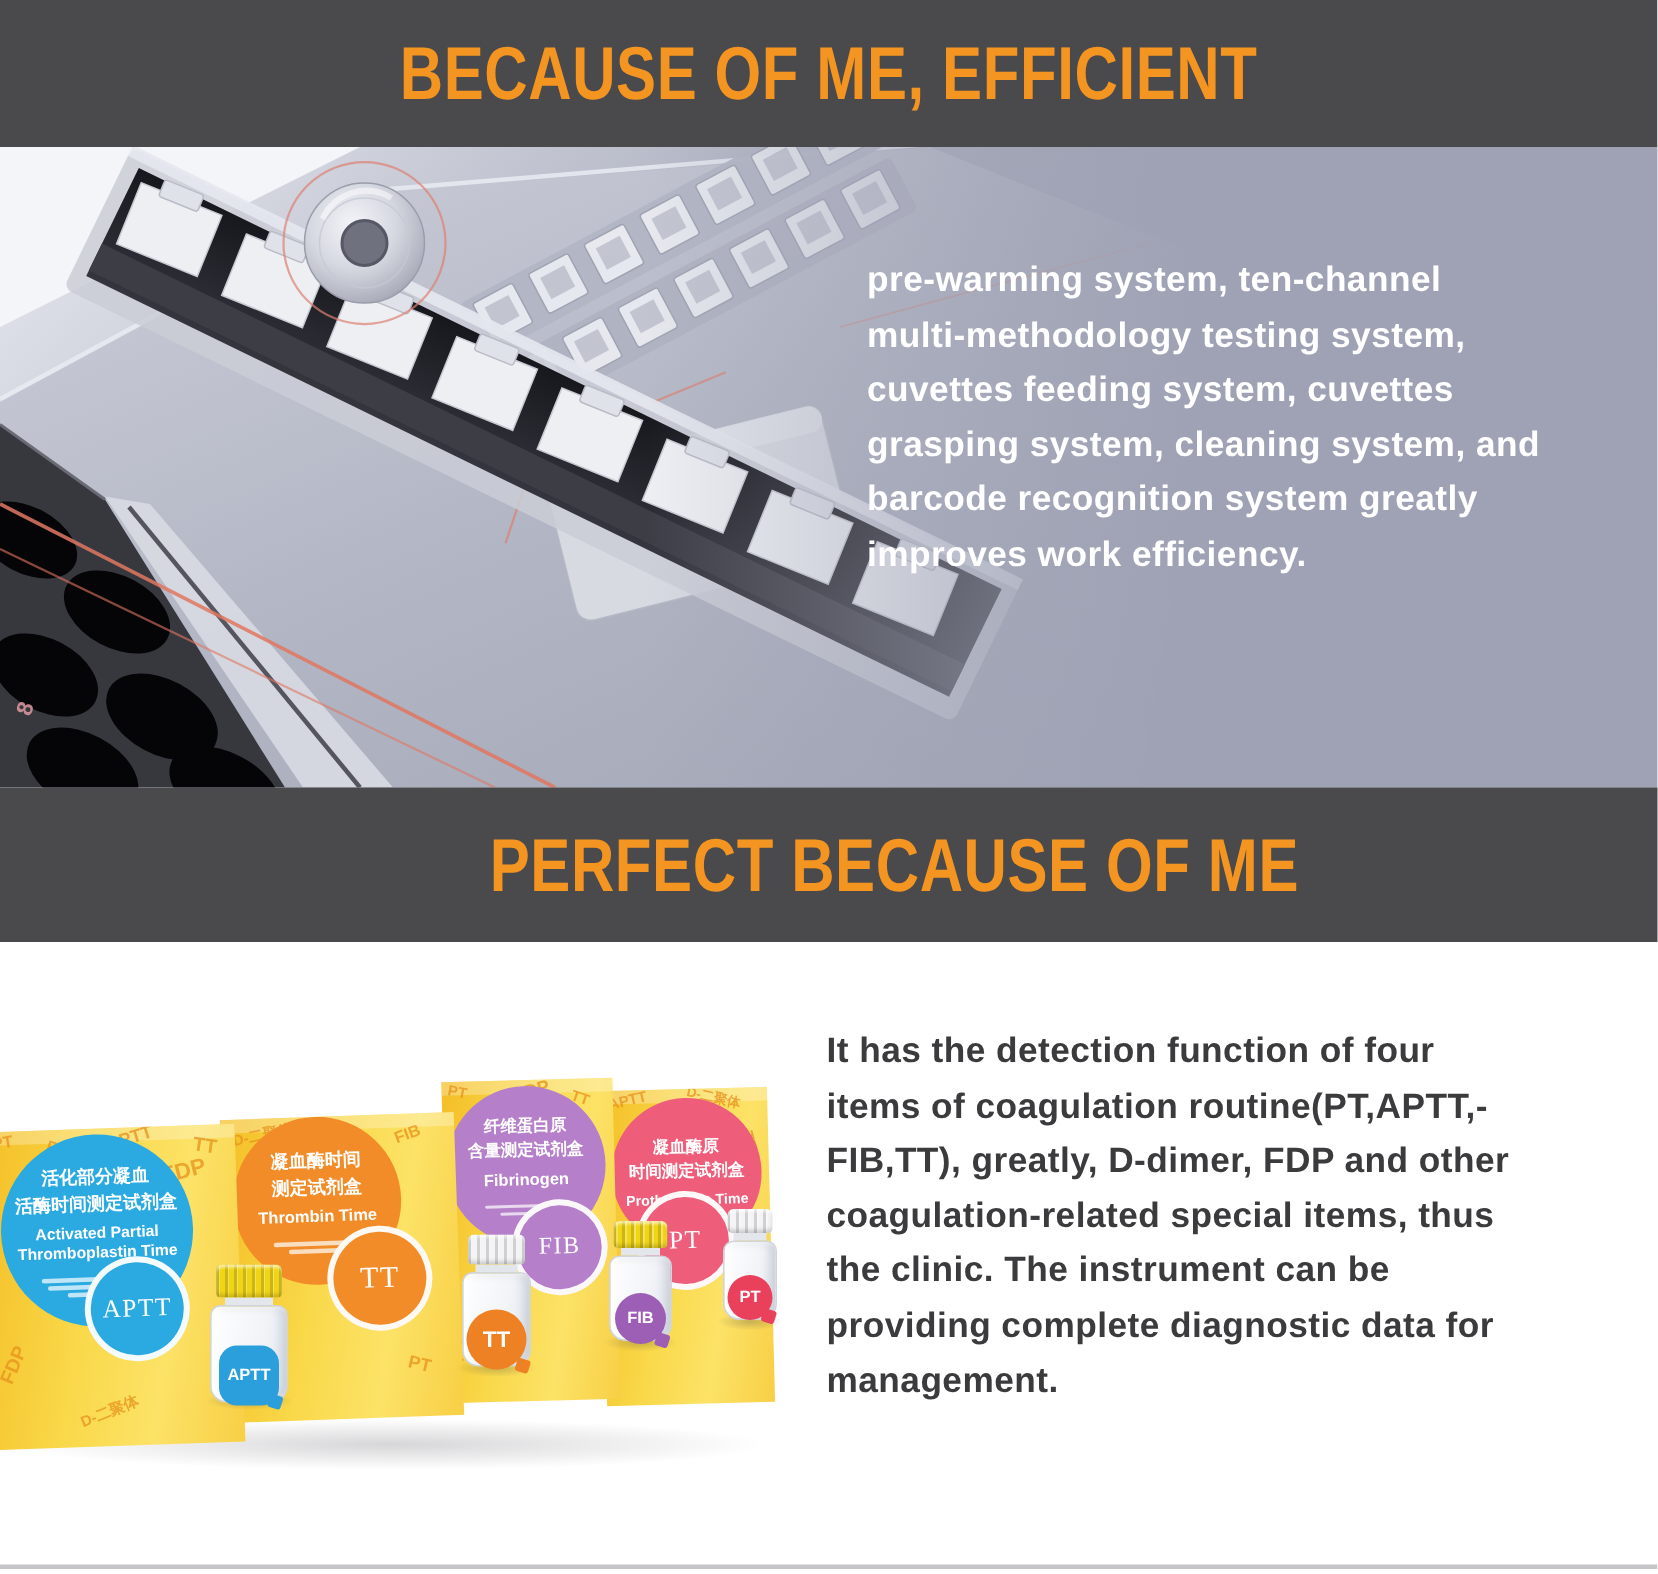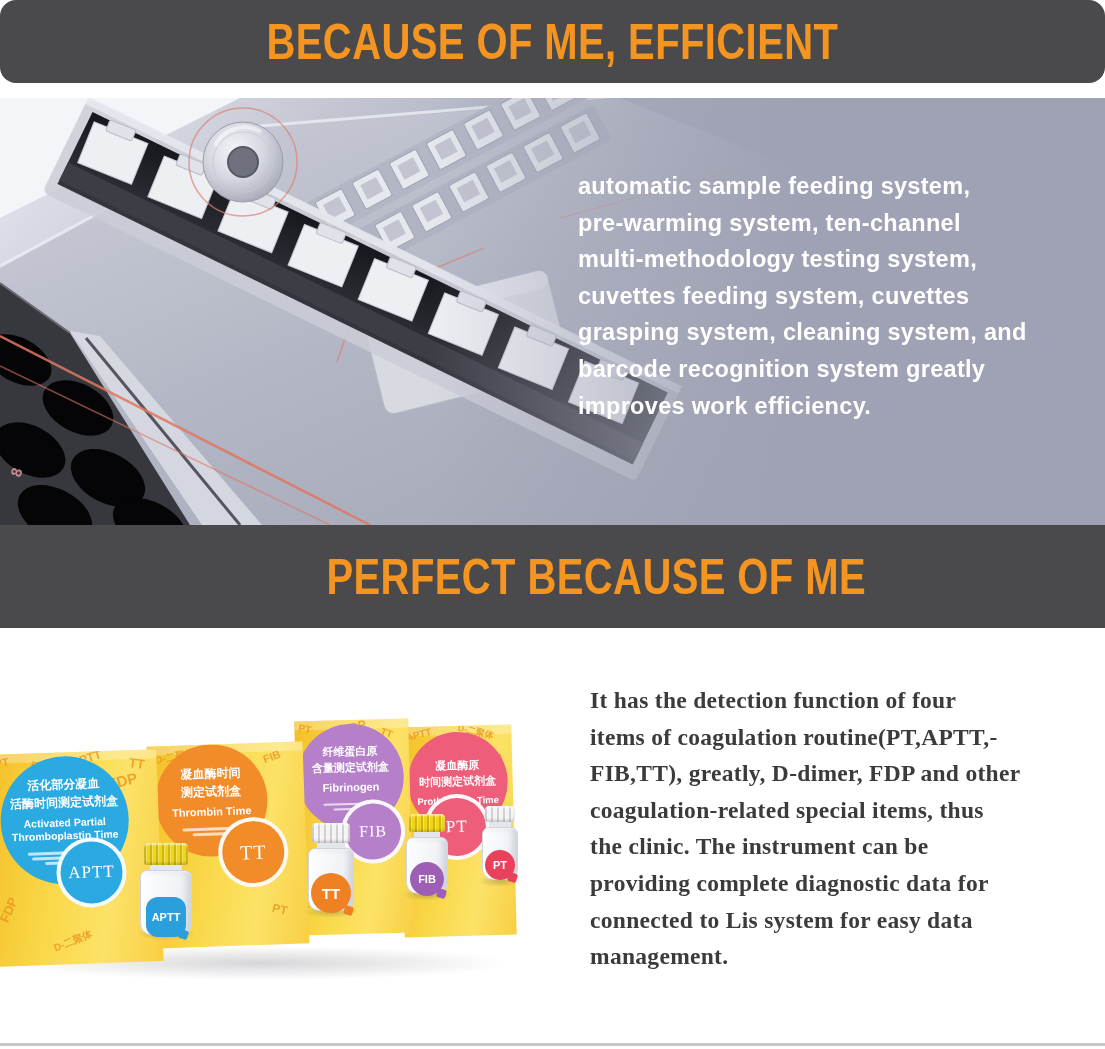--- a/index.html
+++ b/index.html
@@ -3,34 +3,34 @@
 <meta charset="utf-8">
 <style>
   html,body { margin:0; padding:0; }
   body {
     width:1105px; height:1049px; position:relative; overflow:hidden;
     background:#ffffff; font-family:"Liberation Sans", sans-serif;
   }
   
   .banner { position:absolute; left:0; width:1105px; background:#4a4a4c;
             display:flex; align-items:center; justify-content:center; }
-  #banner-top { top:0; height:83px;border-radius:16px; }
+  #banner-top { top:0; height:98px; }
   #banner-mid { top:525px; height:103px;padding-left:44px; }
   .banner-title { color:#f49421; font-weight:bold; font-size:50px;
                   letter-spacing:.5px; white-space:nowrap;
                   transform:scaleX(.8); transform-origin:center; }
   
   .hero { position:absolute; top:98px; left:0; width:1105px; height:427px; background:#9fa2b4; }
   .hero svg { position:absolute; left:0; top:0; }
   .para { position:absolute; font-weight:bold; font-size:23.5px;
           line-height:36.6px; letter-spacing:.3px; white-space:nowrap; }
   #hero-para { left:578px; top:70px; color:#ffffff; }
   
   .products { position:absolute; top:628px; left:0; width:1105px; height:421px; background:#ffffff; }
-  #detail-para { left:590px; top:54px; color:#3b3b3d;font-family:Liberation Serif, serif; }
+  #detail-para { left:551px; top:54px; color:#3b3b3d; }
   .collage { position:absolute; left:0; top:0; width:522px; height:360px; }
   .collage-shadow { position:absolute; left:6px; top:318px; width:508px; height:34px; z-index:5;
     background:radial-gradient(ellipse at center, rgba(70,70,80,.22), rgba(70,70,80,0) 70%); }
   .box { position:absolute; overflow:hidden;
          background:linear-gradient(100deg,#f4be26 0%,#f9d849 40%,#fce267 70%,#f8cf45 100%); }
   .box::before { content:""; position:absolute; top:0; left:0; right:0; height:9px;
                  background:rgba(255,255,255,.28); }
   #box-aptt { left:-8px; top:124px; width:168px; height:212px; transform:rotate(-2deg); z-index:40; }
   #box-tt   { left:150px; top:116px; width:156px; height:202px; transform:rotate(-2deg); z-index:30; }
   #box-fib  { left:297px; top:92px;  width:114px; height:214px; transform:rotate(-1.5deg); z-index:20; }
@@ -239,21 +239,20 @@
     <line x1="0" y1="185" x2="70" y2="235" stroke="#6a6a74" stroke-width="2"></line>
     <text x="20" y="380" transform="rotate(-70 20 380)" fill="#e09aa0" font-size="15" font-weight="bold" opacity=".85">8</text>
     <polygon points="70,233 100,238 262,427 202,427" fill="#d7d9e1" opacity=".95"></polygon>
     <line x1="86" y1="240" x2="240" y2="427" stroke="#54555e" stroke-width="3"></line>
     <line x1="0" y1="238" x2="370" y2="427" stroke="#e07762" stroke-width="2.5" opacity=".85"></line>
     <line x1="0" y1="268" x2="330" y2="427" stroke="#e07762" stroke-width="1.5" opacity=".6"></line>
 
     <rect x="430" y="0" width="675" height="427" fill="url(#fadeRight)"></rect>
   </svg>
   <div class="para" id="hero-para">
-      <div>automatic sample feeding system,</div>
       <div>pre-warming system, ten-channel</div>
       <div>multi-methodology testing system,</div>
       <div>cuvettes feeding system, cuvettes</div>
       <div>grasping system, cleaning system, and</div>
       <div>barcode recognition system greatly</div>
       <div>improves work efficiency.</div>
     </div>
 </div>
 
 <div class="banner" id="banner-mid" style="background-color: rgb(74, 74, 76);">
@@ -368,18 +367,17 @@
     </div>
   </div>
 
   <div class="para" id="detail-para" style="color: rgb(59, 59, 61);">
       <div>It has the detection function of four</div>
       <div>items of coagulation routine(PT,APTT,-</div>
       <div>FIB,TT), greatly, D-dimer, FDP and other</div>
       <div>coagulation-related special items, thus</div>
       <div>the clinic. The instrument can be</div>
       <div>providing complete diagnostic data for</div>
-      <div>connected to Lis system for easy data</div>
       <div>management.</div>
     </div>
 </div>
 
 <div class="bottom-line" style="background-color: rgb(198, 198, 200);"></div>
 
 </body></html>

